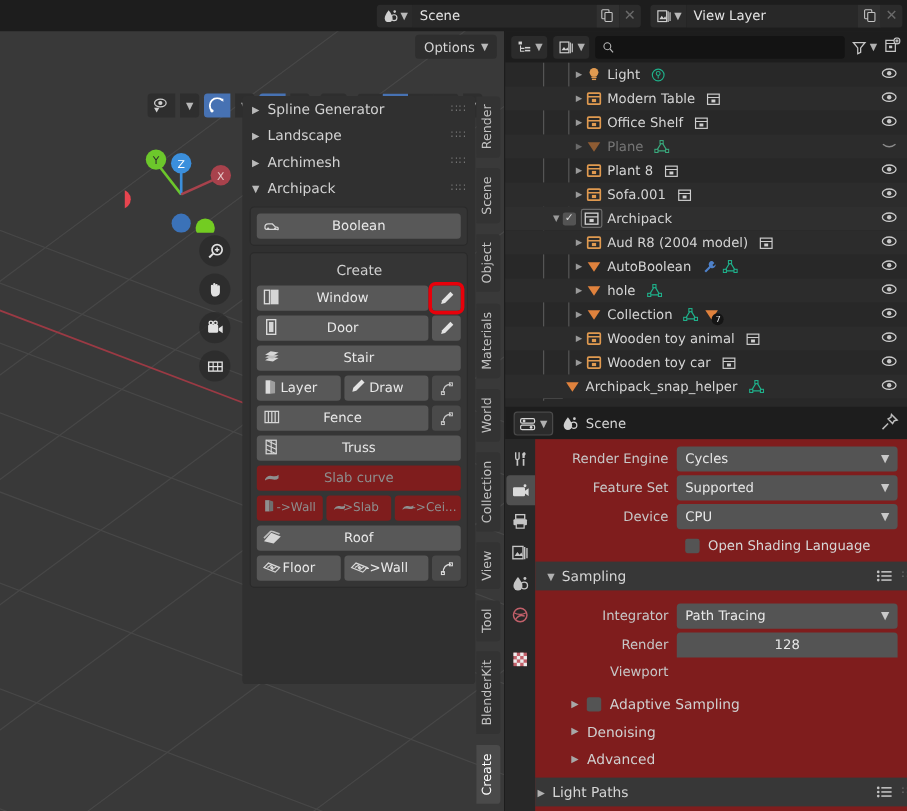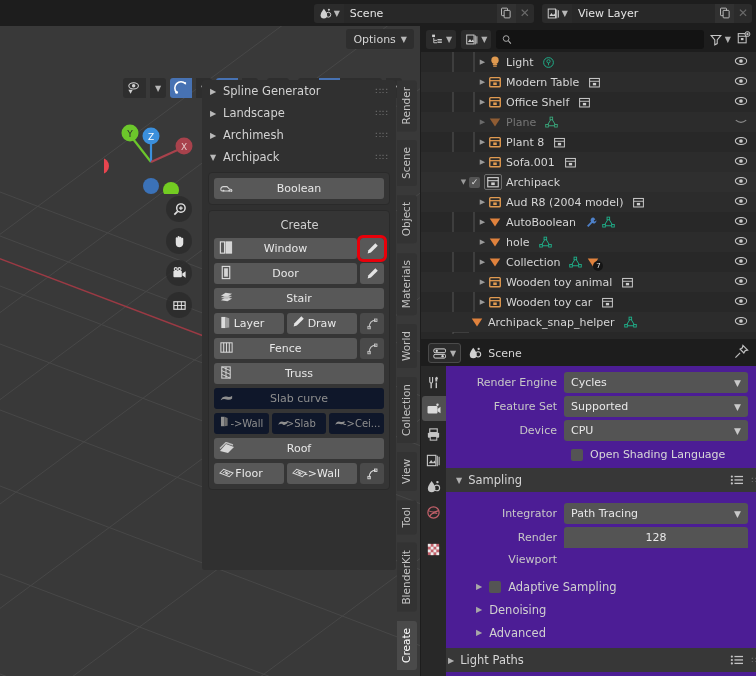--- a/index.html
+++ b/index.html
@@ -100,21 +100,21 @@
   .grpbox { background:#353535; border-radius:4px; padding:5px; margin-bottom:5px;
             border:1px solid #2a2a2a; }
   .btnrow { display:flex; gap:3px; margin-bottom:4px; }
   .btnrow:last-child { margin-bottom:0; }
   .bbtn {
     flex:1; height:21px; background:#585858; border-radius:3px;
     display:flex; align-items:center; justify-content:center;
     color:#e8e8e8; font-size:11px; position:relative;
   }
   .bbtn .bi { position:absolute; left:5px; top:2px; }
-  .bbtn.dim { background:#0f172a; color:#8e8e8e; }
+  .bbtn.dim { background:#7f1d1d; color:#8e8e8e; }
   .create-lbl { color:#d0d0d0; font-size:11.5px; padding:2px 2px 6px 3px; }
   .pen {
     flex:0 0 24px; height:21px; background:#585858; border-radius:3px;
     display:flex; align-items:center; justify-content:center;
   }
   .pen.hl { outline:3px solid #e8000a; outline-offset:0px; z-index:5; }
   .undo {
     flex:0 0 24px; height:21px; background:#4a4a4a; border-radius:3px;
     display:flex;align-items:center;justify-content:center;
   }
@@ -192,21 +192,21 @@
   .pin { margin-left:auto; }
   .pr-main { display:flex; height:310px; }
   .pr-tabs {
     width:25px; background:#282828; padding-top:4px;
     display:flex; flex-direction:column; align-items:center; gap:1px;
   }
   .pt { width:24px;height:25px; display:flex;align-items:center;justify-content:center;
         border-radius:3px 0 0 3px; }
   .pt.active { background:#505050; }
   .pt.spacer { height:10px; }
-  .pr-content { flex:1; background:#4c1d95; padding:6px 8px 0 0; overflow:hidden; }
+  .pr-content { flex:1; background:#7f1d1d; padding:6px 8px 0 0; overflow:hidden; }
   .frow { display:flex; align-items:center; height:21px; margin-bottom:3px; }
   .flabel { width:118px; text-align:right; padding-right:7px;
             color:#c7c7c7; font-size:11px; }
   .fval {
     flex:1; height:21px; background:#545454; border-radius:3px;
     display:flex; align-items:center; padding:0 7px;
     color:#e8e8e8; font-size:11px; position:relative;
   }
   .fval .chev { position:absolute; right:7px; color:#c9c9c9; font-size:9px; }
   .fval.num { justify-content:center; }

